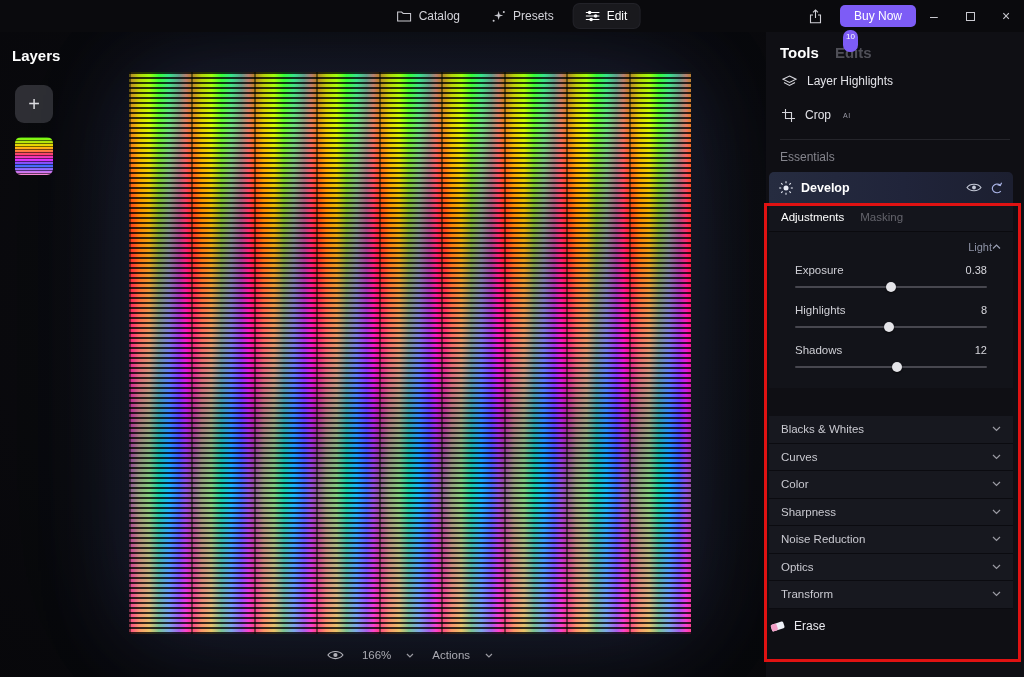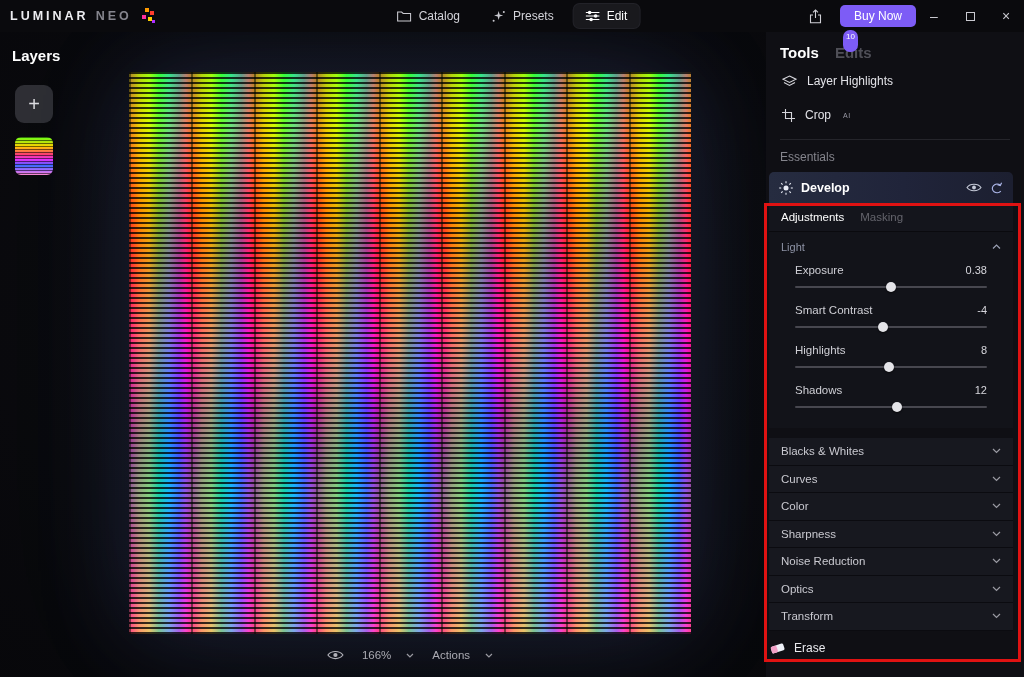--- a/index.html
+++ b/index.html
@@ -78,57 +78,44 @@
   .develop-header { height:31px; display:flex; align-items:center; gap:8px; padding:0 10px;
     background:linear-gradient(90deg,#262c40 0%, #20243a 55%, #1c1f30 100%);
     border-radius:5px 5px 0 0; cursor:pointer; }
   .develop-title { font-size:12.5px; font-weight:bold; color:#fff; flex:1; }
   .develop-tabs { height:29px; background:#14151c; display:flex; align-items:center; gap:16px;
     padding:0 12px; border-bottom:1px solid #0a0a0e; }
   .dtab { font-size:11.5px; cursor:pointer; }
   .dtab.active { color:#ffffff; }
   .dtab.inactive { color:#64646c; }
   .light-section { background:#121319; padding:9px 12px 4px; }
-  .light-head { display:flex; align-items:center; justify-content:space-between;
-    color:#8e93a6; font-size:11px; cursor:pointer; }
+  .light-head { display:flex; align-items:center; justify-content:flex-end;
+    color:#8e93a6; font-size:11px; cursor:pointer;margin-left:44px; }
   .adj { margin:11px 14px 16px; }
   .adj-top { display:flex; justify-content:space-between; font-size:11.5px; color:#cfcfd5;
     margin-bottom:10px; }
   .adj-val { color:#d6d6dc; font-size:11px; }
   .track { position:relative; height:2px; background:#47474f; border-radius:1px; cursor:pointer; }
   .knob { position:absolute; top:-4px; width:10px; height:10px; border-radius:50%;
     background:#e4e4e8; transform:translateX(-50%); box-shadow:0 1px 2px rgba(0,0,0,.6); cursor:grab; }
-  .collapsed-list { margin-top:10px; }
+  .collapsed-list { margin-top:28px; }
   .collapsed-row { height:27.5px; background:#17181f; border-bottom:1px solid #0b0b10;
     display:flex; align-items:center; justify-content:space-between; padding:0 12px;
     font-size:11.5px; color:#c9c9d0; cursor:pointer; }
   .erase-row { display:flex; align-items:center; gap:9px; padding:10px 4px 0; font-size:12px;
     color:#eaeaef; cursor:pointer; }
   
   .annotation { position:absolute; left:764px; top:203px; width:257px; height:459px;
     border:3px solid #e01212; z-index:60; pointer-events:none; }
   svg { display:block; }
 </style>
 </head>
 <body>
 
 <div class="topbar">
-  <div class="logo">
-    <span class="luminar">LUMINAR</span>
-    <span class="neo">NEO</span>
-    <span>
-      <svg width="16" height="16" viewBox="0 0 16 16">
-        <rect x="6" y="0" width="4" height="4" fill="#ff9a00"></rect>
-        <rect x="11" y="3" width="4" height="4" fill="#ff3d2e"></rect>
-        <rect x="3" y="7" width="4" height="4" fill="#ff2e9e"></rect>
-        <rect x="9" y="9" width="4" height="4" fill="#ffd000"></rect>
-        <rect x="13" y="12" width="3" height="3" fill="#b02eff"></rect>
-      </svg>
-    </span>
-  </div>
 
   <div class="topnav">
     <div class="topnav-item">
       <span>
         <svg width="15" height="12" viewBox="0 0 15 12">
             <path d="M1 2 h4 l1.5 1.5 H14 V11 H1 Z" fill="none" stroke="#c9c9cf" stroke-width="1.1"></path>
           </svg>
       </span>
       <span>Catalog</span>
     </div>
@@ -292,29 +279,20 @@
       <div class="adj">
         <div class="adj-top">
           <span>Exposure</span>
           <span class="adj-val">0.38</span>
         </div>
         <div class="track">
             <div class="knob" style="left: 50%;"></div>
           </div>
       </div>
 
-      <div class="adj">
-        <div class="adj-top">
-          <span>Smart Contrast</span>
-          <span class="adj-val">-4</span>
-        </div>
-        <div class="track">
-            <div class="knob" style="left: 46%;"></div>
-          </div>
-      </div>
 
       <div class="adj">
         <div class="adj-top">
           <span>Highlights</span>
           <span class="adj-val">8</span>
         </div>
         <div class="track">
             <div class="knob" style="left: 49%;"></div>
           </div>
       </div>

